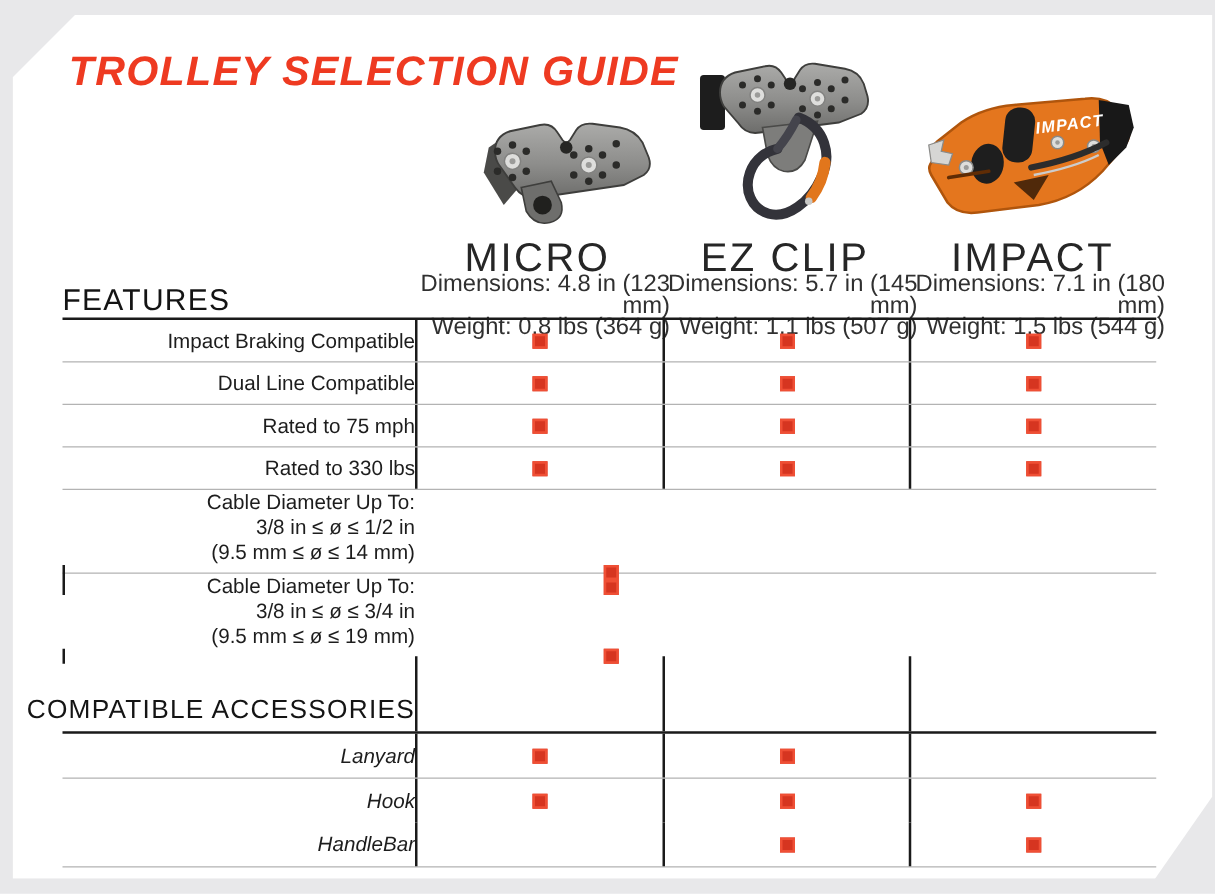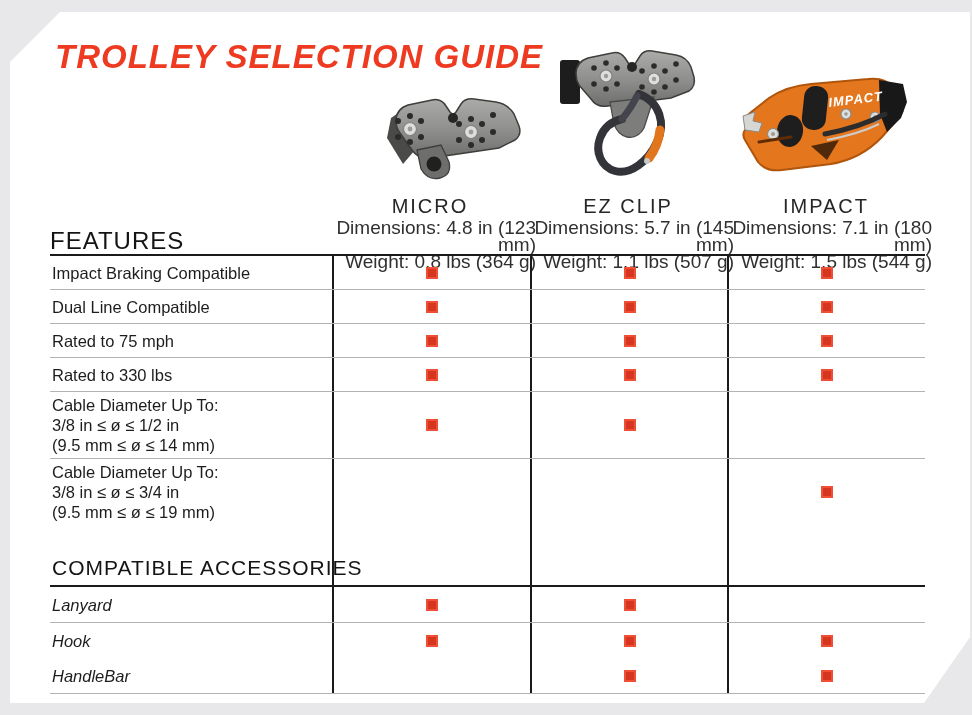--- a/index.html
+++ b/index.html
@@ -18,37 +18,37 @@
     font-size:33px;font-style:italic;font-weight:bold;letter-spacing:1px;
     color:#ee3a21;white-space:nowrap;
   }
   .product-img{position:absolute;}
   .product-img svg{display:block;width:100%;height:100%;}
   .img-micro{left:365px;top:76px;width:150px;height:95px;}
   .img-ezclip{left:540px;top:26px;width:155px;height:150px;}
   .img-impact{left:723px;top:62px;width:178px;height:105px;}
 
   .col-header{position:absolute;top:181px;width:212px;text-align:center;}
-  .col-header .pname{font-size:20px;letter-spacing:2px;color:#262626;line-height:26px;}
+  .col-header .pname{font-size:32px;letter-spacing:2px;color:#262626;line-height:26px;}
   .col-header .pspec{font-size:19px;color:#303030;line-height:17px;text-align:right;}
   .ch-0{left:314px;} .ch-1{left:512px;} .ch-2{left:710px;}
 
   .features-label{
     position:absolute;left:40px;top:215px;font-size:24px;letter-spacing:1px;color:#141414;
   }
   .table{position:absolute;left:40px;top:242px;width:875px;font-size:16.5px;}
   .features{border-top:2.5px solid #1a1a1a;}
   .trow{display:flex;align-items:stretch;border-bottom:1px solid #b3b3b3;}
   .trow.no-bottom{border-bottom:none;}
   .features .trow{height:33px;}
-  .features .trow.tall{height:66px;}
+  .features .trow.tall{height:66px;flex-direction:column;}
   .accessories .trow{height:35px;font-style:italic;}
   .tlabel{
     width:282px;box-sizing:border-box;padding-left:2px;
-    display:flex;flex-direction:column;justify-content:center;line-height:20px;color:#1d1d1d;
+    display:flex;flex-direction:column;justify-content:center;line-height:20px;color:#1d1d1d;align-items:flex-end;
   }
   .tcell{
     flex:1;border-left:2px solid #1a1a1a;
     display:flex;align-items:center;justify-content:center;
   }
   .acc-header{display:flex;align-items:stretch;height:60px;border-bottom:2.5px solid #1a1a1a;}
   .acc-header .tlabel{justify-content:flex-end;padding-bottom:7px;font-size:21px;letter-spacing:1px;color:#141414;white-space:nowrap;}
   .marker{
     width:12px;height:12px;box-sizing:border-box;display:block;
     background:#d63520;border:2px solid #ef4f35;

